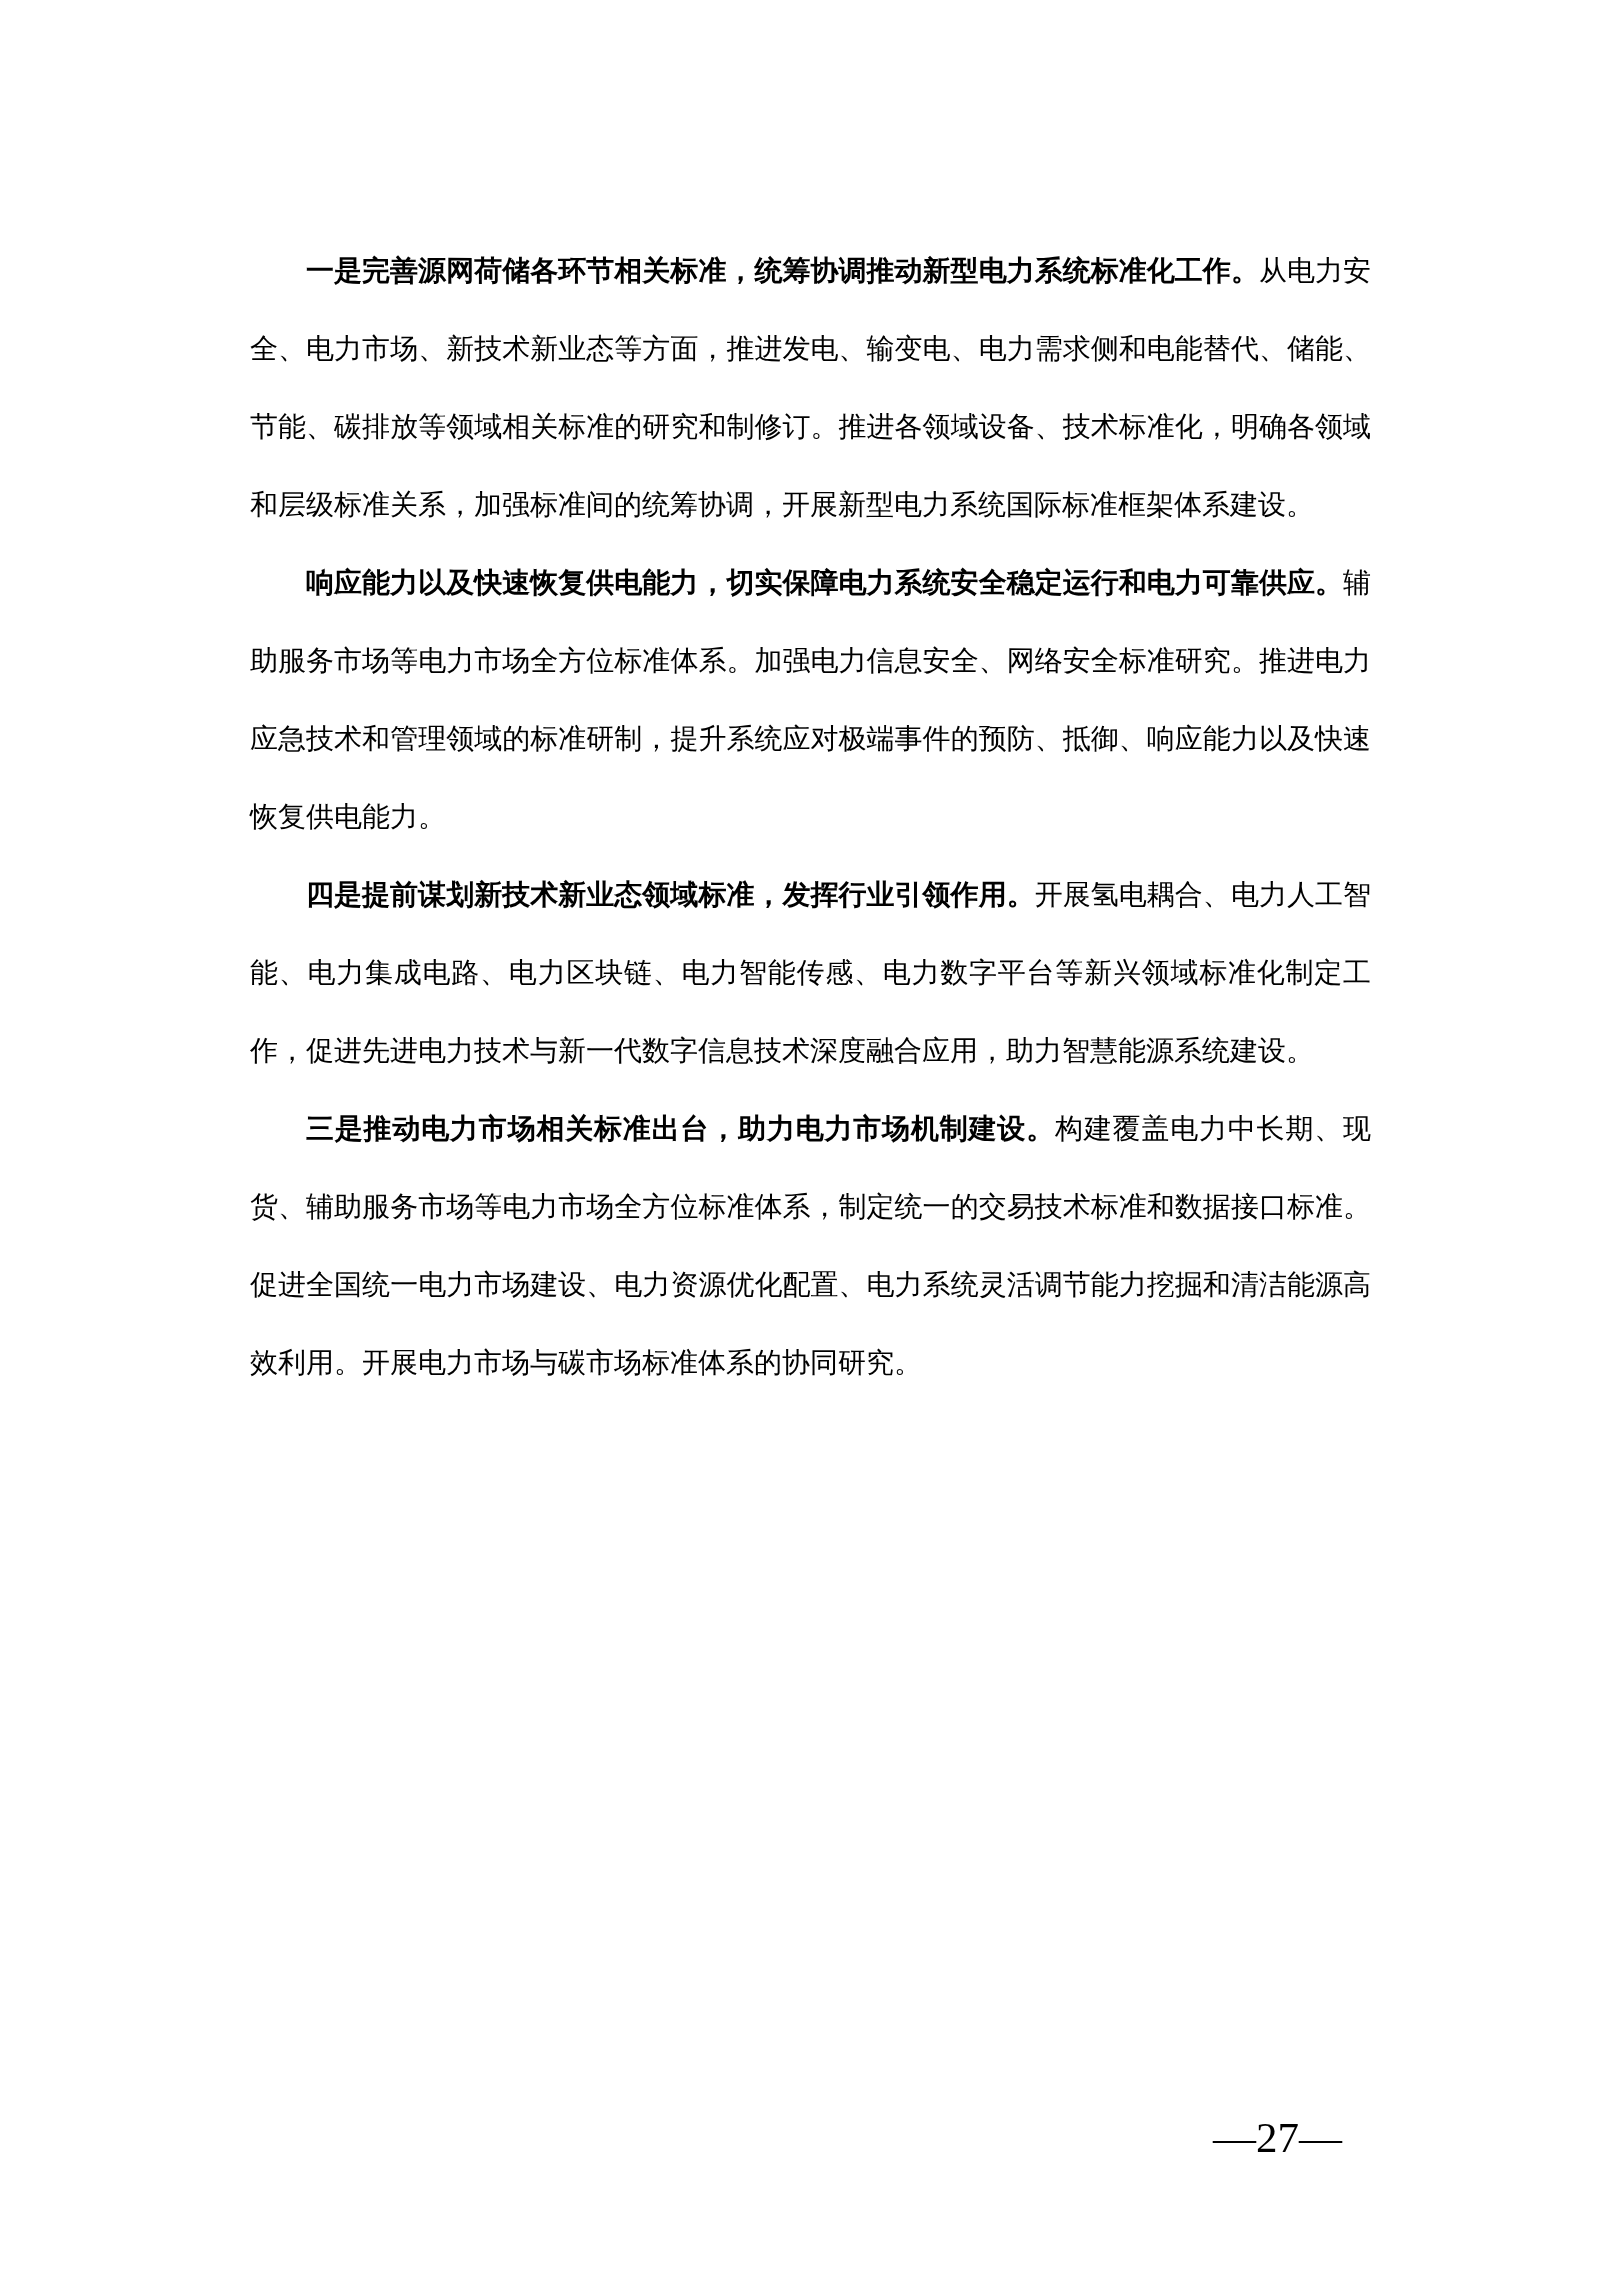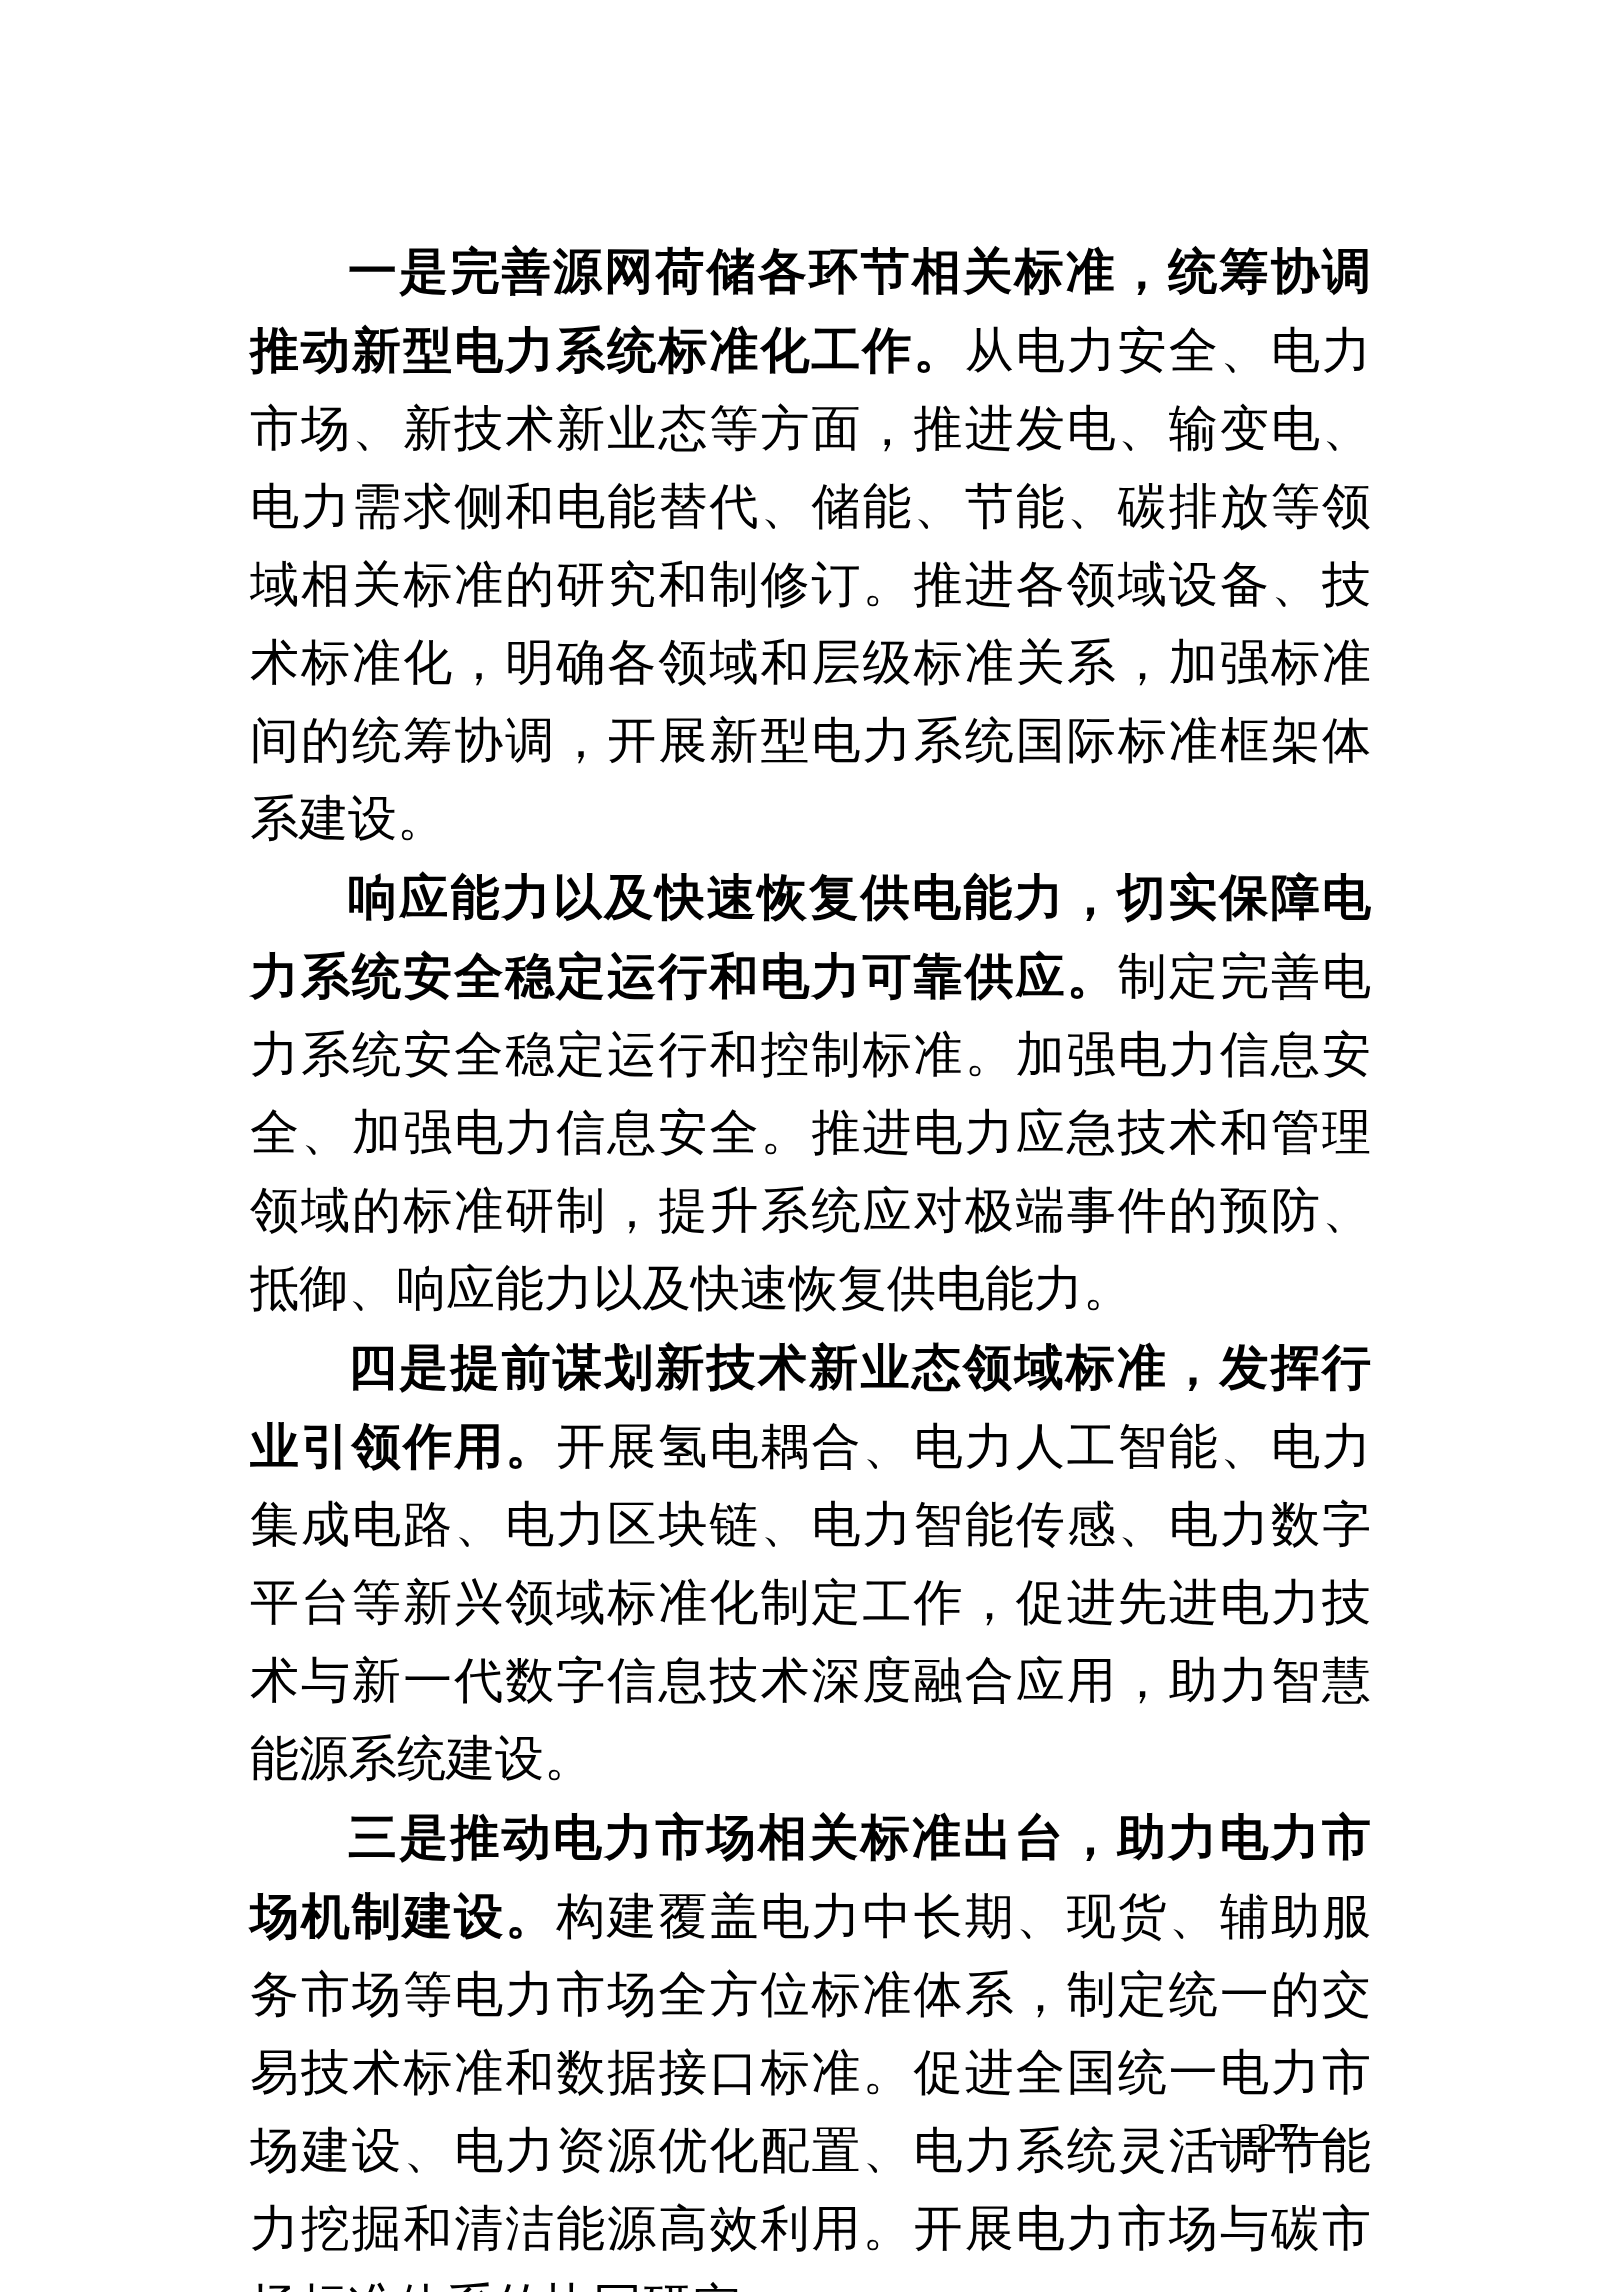--- a/index.html
+++ b/index.html
@@ -18,21 +18,21 @@
   }
   .doc {
     position: absolute;
     left: 250px;
     top: 232px;
     width: 1121px; 
   }
   .doc p {
     margin: 0;
     padding: 0;
-    font-size: 49px;
+    font-size: 28px;
     line-height: 78px;
     text-align: justify;
     text-indent: 2em;
     font-family: "Liberation Serif", serif;
     color: #000000;
     letter-spacing: 0;
   }
   .lead {
     font-weight: 700;
     font-family: "Liberation Sans", sans-serif; 
@@ -50,19 +50,19 @@
     color: #000000;
     white-space: nowrap;
   }
 </style>
 </head>
 <body>
 
 <div class="page">
   <div class="doc">
       <p><span class="lead">一是完善源网荷储各环节相关标准，统筹协调推动新型电力系统标准化工作。</span><span class="body-text">从电力安全、电力市场、新技术新业态等方面，推进发电、输变电、电力需求侧和电能替代、储能、节能、碳排放等领域相关标准的研究和制修订。推进各领域设备、技术标准化，明确各领域和层级标准关系，加强标准间的统筹协调，开展新型电力系统国际标准框架体系建设。</span></p>
-      <p><span class="lead">响应能力以及快速恢复供电能力，切实保障电力系统安全稳定运行和电力可靠供应。</span><span class="body-text">制定完善电力系统安全稳定运行和控制标准。加强电力信息安全、加强电力信息安全。推进电力应急技术和管理领域的标准研制，提升系统应对极端事件的预防、抵御、响应能力以及快速恢复供电能力。</span></p>
+      <p><span class="lead">响应能力以及快速恢复供电能力，切实保障电力系统安全稳定运行和电力可靠供应。</span><span class="body-text">辅助服务市场等电力市场全方位标准体系。加强电力信息安全、网络安全标准研究。推进电力应急技术和管理领域的标准研制，提升系统应对极端事件的预防、抵御、响应能力以及快速恢复供电能力。</span></p>
       <p><span class="lead">四是提前谋划新技术新业态领域标准，发挥行业引领作用。</span><span class="body-text">开展氢电耦合、电力人工智能、电力集成电路、电力区块链、电力智能传感、电力数字平台等新兴领域标准化制定工作，促进先进电力技术与新一代数字信息技术深度融合应用，助力智慧能源系统建设。</span></p>
       <p><span class="lead">三是推动电力市场相关标准出台，助力电力市场机制建设。</span><span class="body-text">构建覆盖电力中长期、现货、辅助服务市场等电力市场全方位标准体系，制定统一的交易技术标准和数据接口标准。促进全国统一电力市场建设、电力资源优化配置、电力系统灵活调节能力挖掘和清洁能源高效利用。开展电力市场与碳市场标准体系的协同研究。</span></p>
     </div>
   <div class="page-number">—27—</div>
 </div>
 
 
 </body></html>

